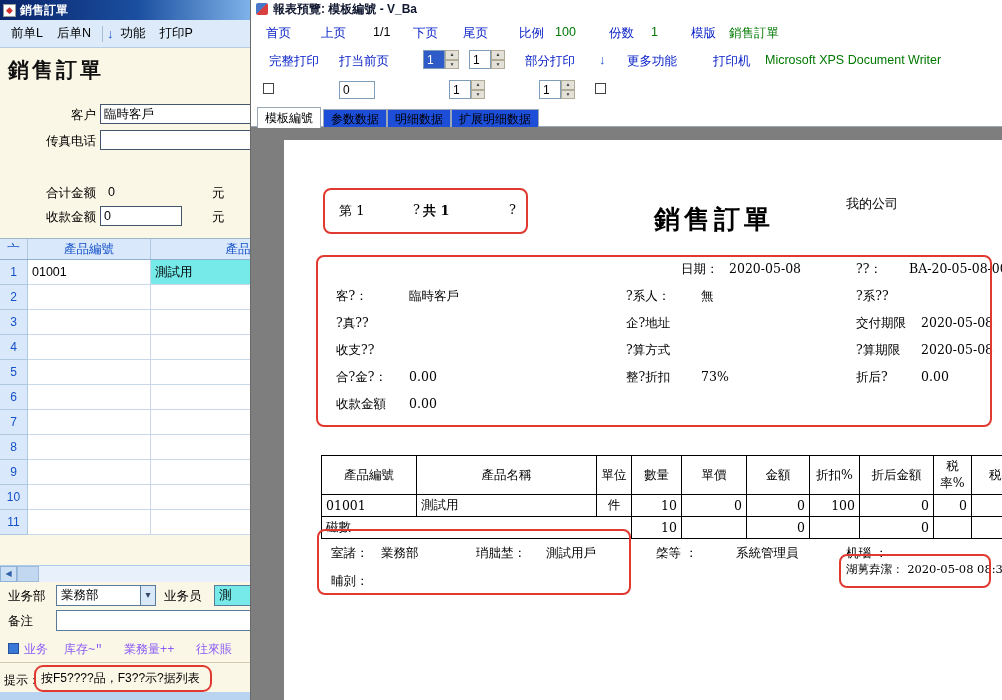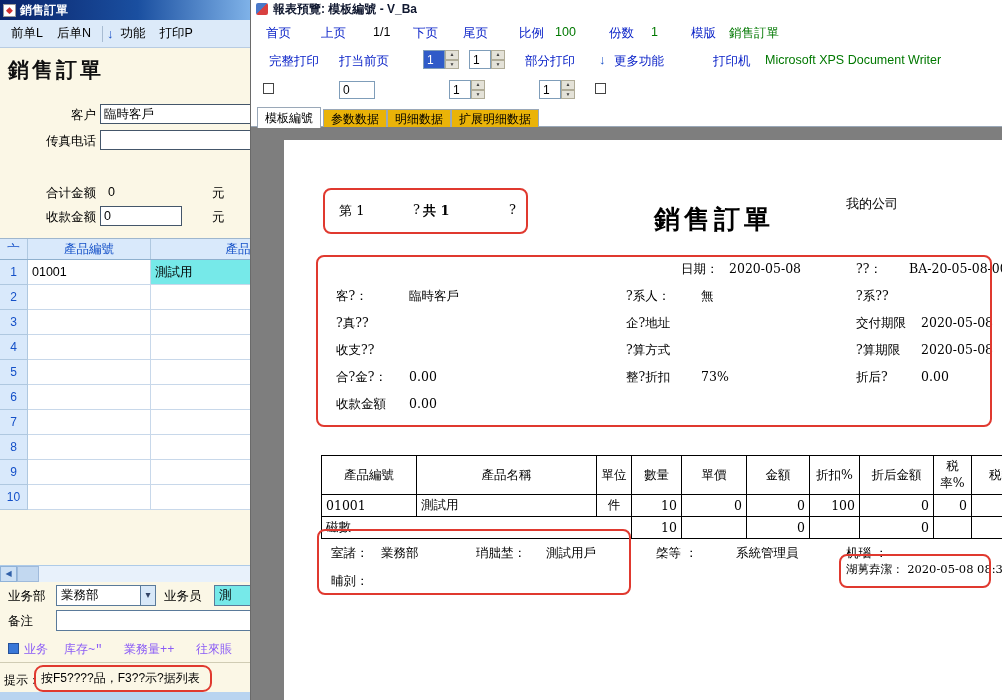--- a/index.html
+++ b/index.html
@@ -107,21 +107,21 @@
   .spin-up, .spin-dn { flex:1; background:#E4E2D8; border:1px solid #B0AC98; font-size:5px;
         line-height:7px; text-align:center; color:#444; }
   .checkbox { position:absolute; top:10px; width:11px; height:11px; border:1px solid #444;
         background:#FFF; }
   .optlabel { position:absolute; font-size:12.5px; color:#000; white-space:nowrap;margin-top:23px; }
   .optinput { position:absolute; top:6px; width:36px; height:18px; border:1px solid #7F9DB9;
         font-size:12px; padding:0 3px; font-family:inherit; }
   .pv-tabs { position:absolute; top:105px; left:0; right:0; height:22px; background:#FFF;
         border-bottom:1px solid #9AA8B8; }
   .tab { position:absolute; top:4px; height:18px; line-height:18px; padding:0 7px;
-        font-size:12px; background:#eab308; border:1px solid #9AA8B8; border-bottom:none;
+        font-size:12px; background:#1d4ed8; border:1px solid #9AA8B8; border-bottom:none;
         color:#000; white-space:nowrap; }
   .tab.active { top:2px; height:21px; line-height:21px; background:#FFF; z-index:2; }
   .pv-body { position:absolute; top:127px; left:0; right:0; bottom:0; background:#7E7E7E;
         overflow:hidden; }
 
   
   .page { position:absolute; left:33px; top:13px; width:760px; height:610px; background:#FFF;
         font-family:"DejaVu Serif","Liberation Serif",serif; color:#000; }
   .pn { position:absolute; top:62px; font-size:13px; }
   .pn1 { left:55px; } .pn2 { left:129px; } .pn3 { left:139px;font-weight:bold; } .pn4 { left:225px; }
@@ -236,20 +236,25 @@
       <div class="g-row">
         <div class="g-num">9</div>
         <div class="g-code"></div>
         <div class="g-name"></div>
       </div>
       <div class="g-row">
         <div class="g-num">10</div>
         <div class="g-code"></div>
         <div class="g-name"></div>
       </div>
+      <div class="g-row">
+        <div class="g-num">11</div>
+        <div class="g-code"></div>
+        <div class="g-name"></div>
+      </div>
     </div>
 
     <div class="lw-hscroll">
       <div class="hs-btn">◀</div>
       <div class="hs-thumb"></div>
     </div>
 
     <div class="fr2" style="top:537px">
       <span class="blabel" style="left:8px">业务部</span>
       <div class="combo">
@@ -312,21 +317,21 @@
     </div>
     <div class="spinner" style="left:218px">
       <input class="spin-input" value="1" style="">
       <div class="spin-btns">
         <div class="spin-up">▲</div>
         <div class="spin-dn">▼</div>
       </div>
     </div>
     <span class="navbtn" style="left:274px">部分打印</span>
     <span class="down-arrow-icon" style="position:absolute; left:348px; top:7px">↓</span>
-    <span class="navbtn" style="left:363px">更多功能</span>
+    <span class="navbtn" style="left:376px">更多功能</span>
     <span class="navbtn" style="left:462px">打印机</span>
     <span class="navval" style="left:514px">Microsoft XPS Document Writer</span>
   </div>
 
   <div class="pv-options">
     <span class="checkbox" style="left:12px"></span>
     <span class="optlabel" style="left:28px; top:8px">每页行数</span>
     <input class="optinput" style="left: 88px;" value="0">
     <span class="optlabel" style="left:140px; top:8px">拆分橫向</span>
     <div class="spinner" style="left:198px">

